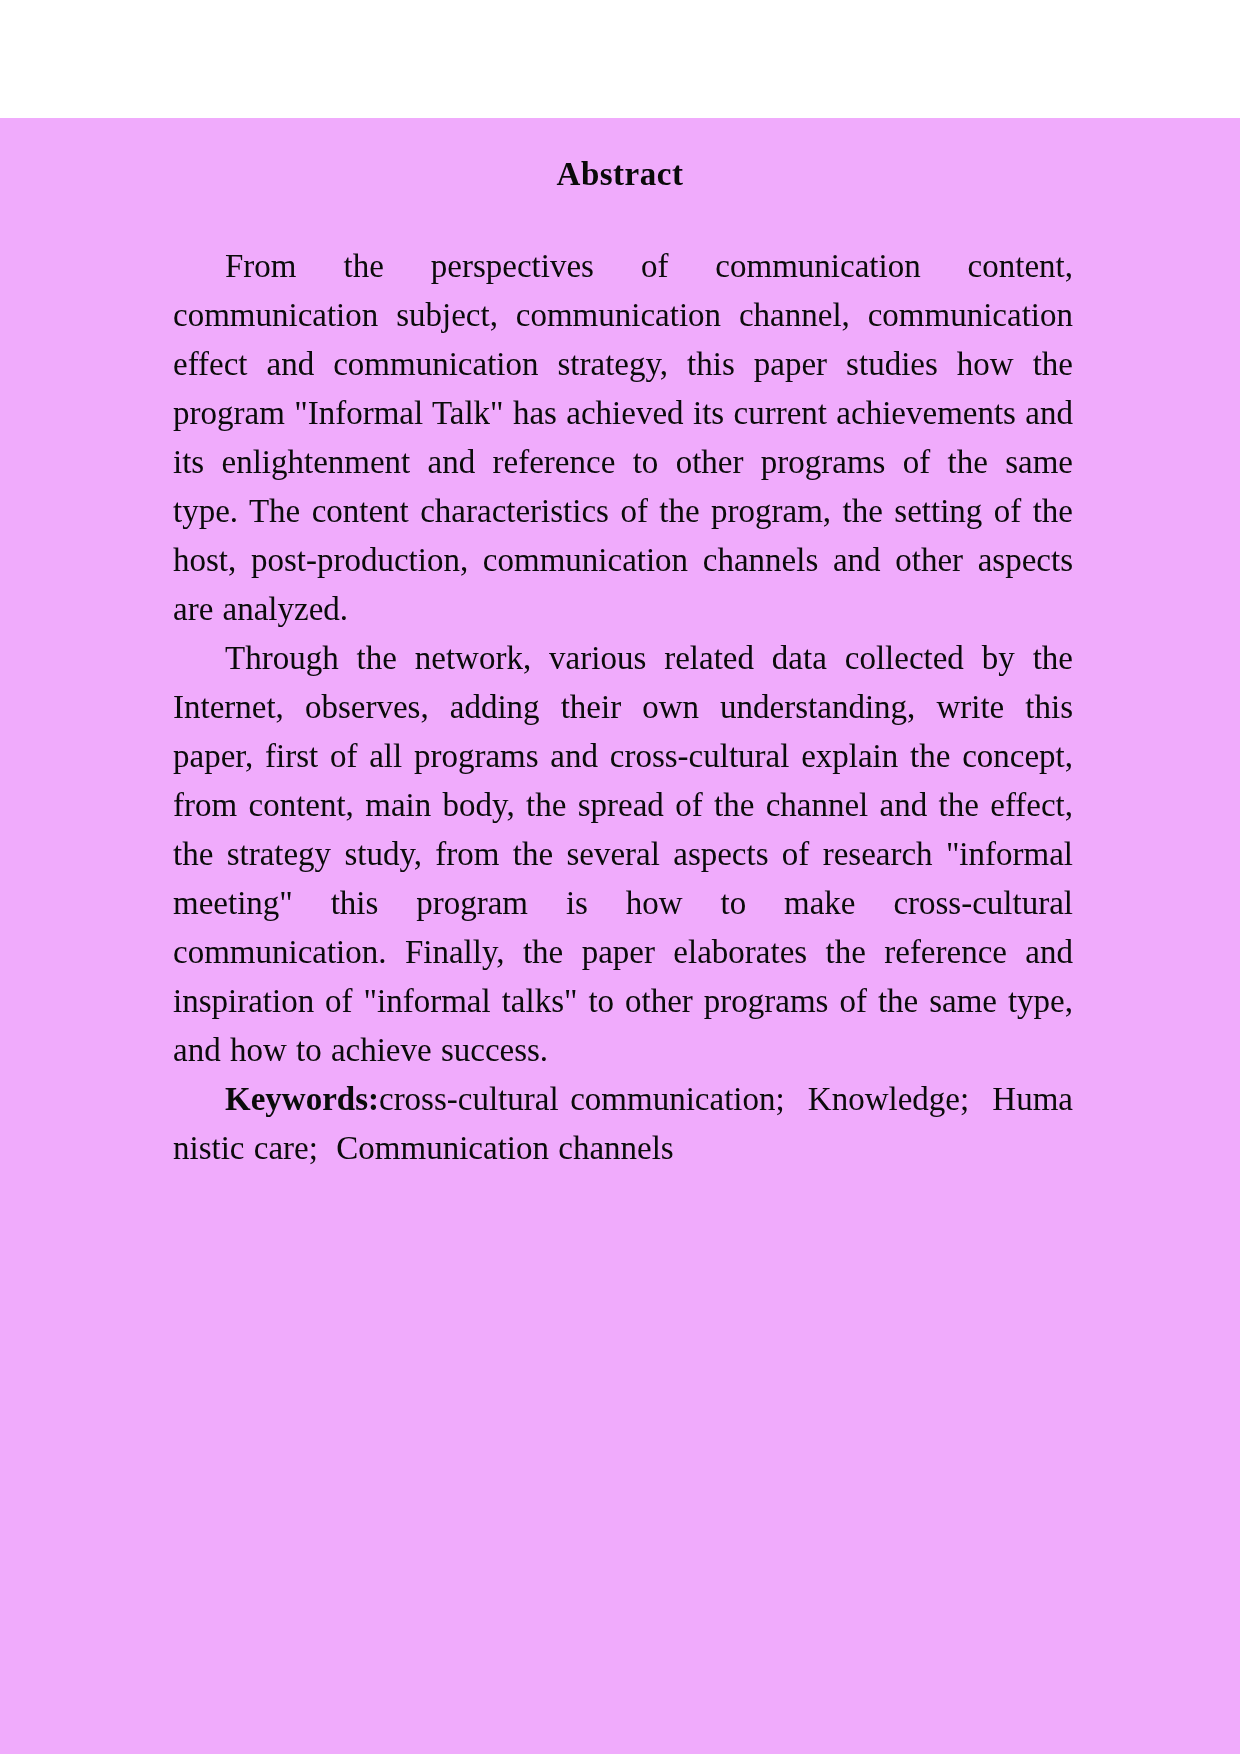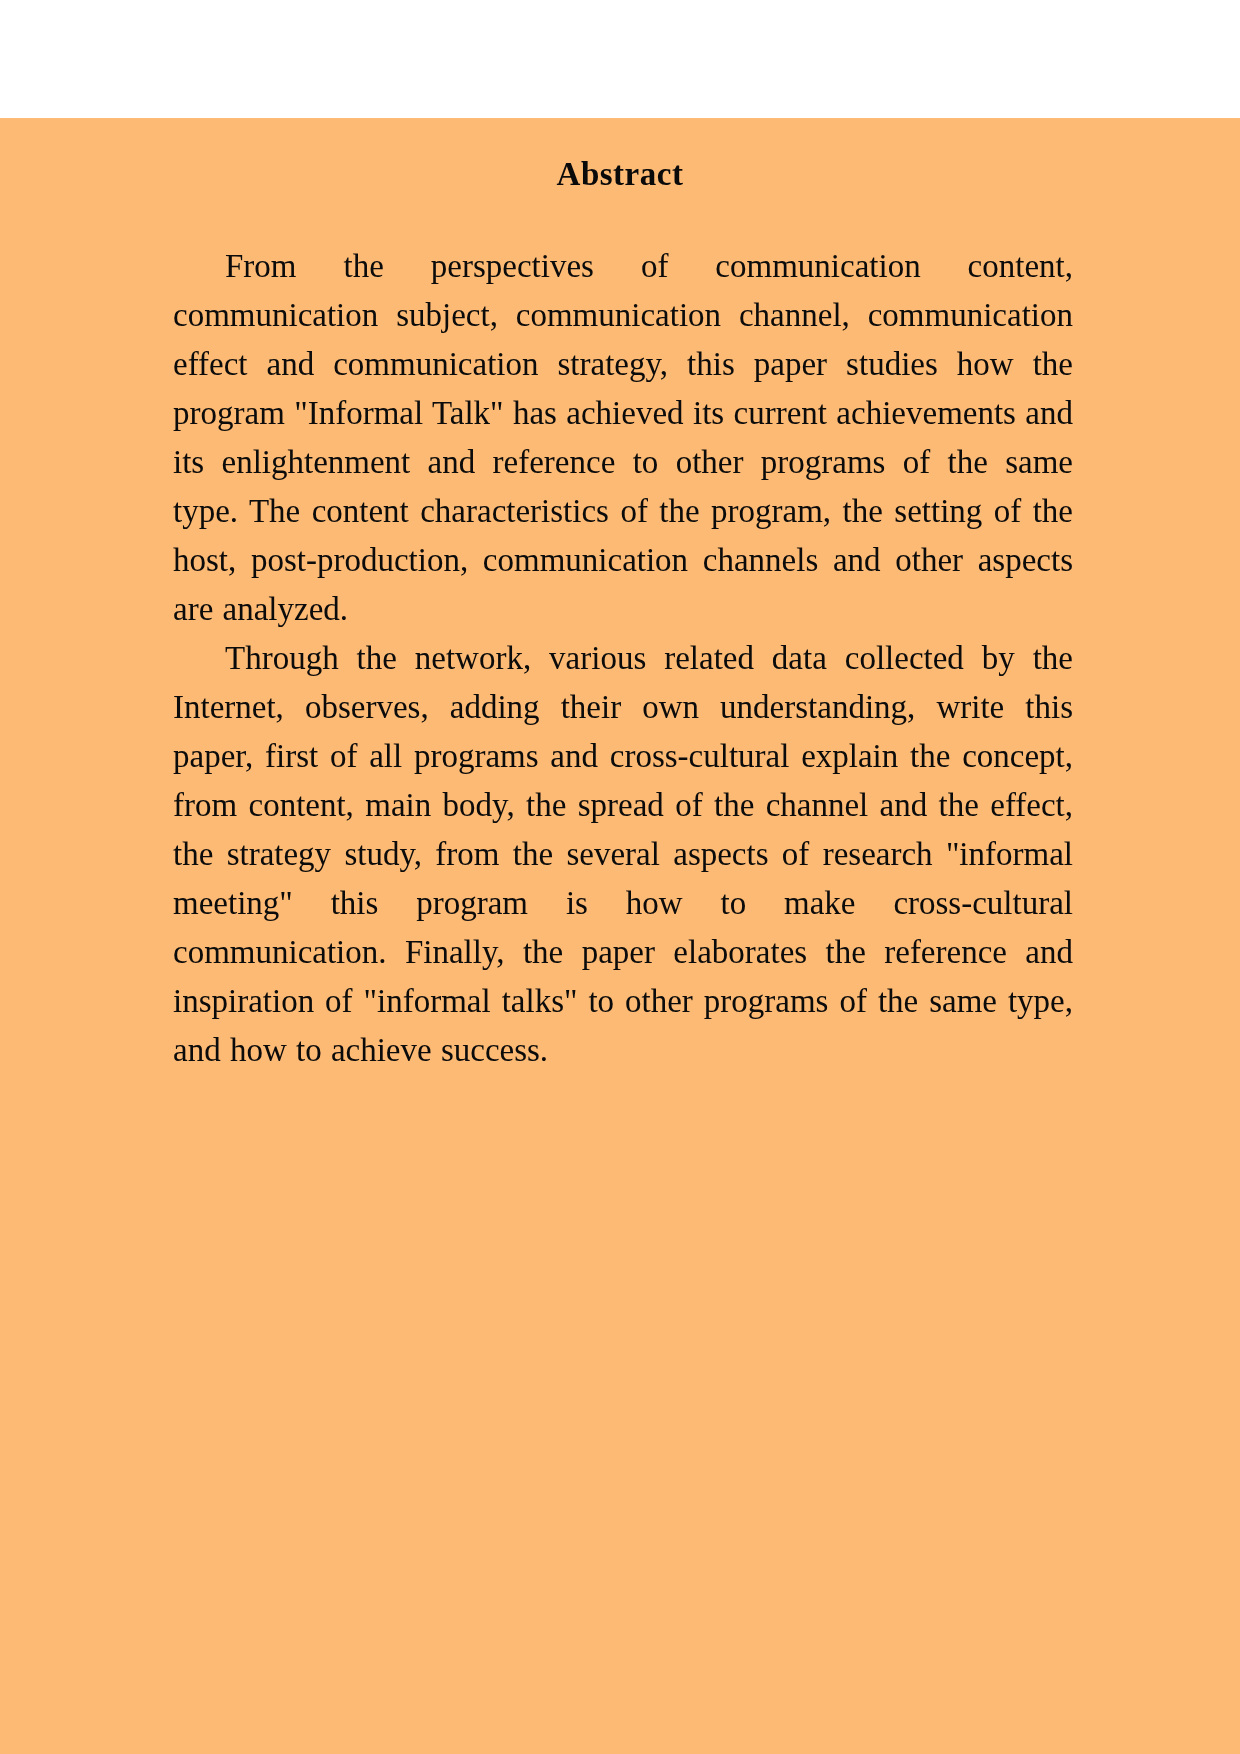--- a/index.html
+++ b/index.html
@@ -17,21 +17,21 @@
     color: #0b0b0b;
   }
   .top-band {
     width: 1240px;
     height: 118px;
     background: #ffffff;
   }
   .paper {
     width: 1240px;
     height: 1636px;
-    background: #fdba74;
+    background: #f0abfc;
     box-sizing: border-box;
   }
   .title {
     margin: 0;
     padding-top: 32px;
     font-size: 33px;
     font-weight: bold;
     line-height: 49px;
     text-align: center;
     letter-spacing: 0.5px;
@@ -61,15 +61,16 @@
 </head>
 <body>
 
 <div class="canvas">
   <div class="top-band"></div>
   <div class="paper">
     <h1 class="title">Abstract</h1>
     <div class="content">
       <p class="para">From the perspectives of communication content, communication subject, communication channel, communication effect and communication strategy, this paper studies how the program "Informal Talk" has achieved its current achievements and its enlightenment and reference to other programs of the same type. The content characteristics of the program, the setting of the host, post-production, communication channels and other aspects are analyzed.</p>
       <p class="para">Through the network, various related data collected by the Internet, observes, adding their own understanding, write this paper, first of all programs and cross-cultural explain the concept, from content, main body, the spread of the channel and the effect, the strategy study, from the several aspects of research "informal meeting" this program is how to make cross-cultural communication. Finally, the paper elaborates the reference and inspiration of "informal talks" to other programs of the same type, and how to achieve success.</p>
+      <p class="para keywords"><span class="kw-label">Keywords:</span><span>cross-cultural communication;&nbsp; Knowledge;&nbsp; Humanistic care;&nbsp; Communication channels</span></p>
     </div>
   </div>
 </div>
 
 </body></html>

